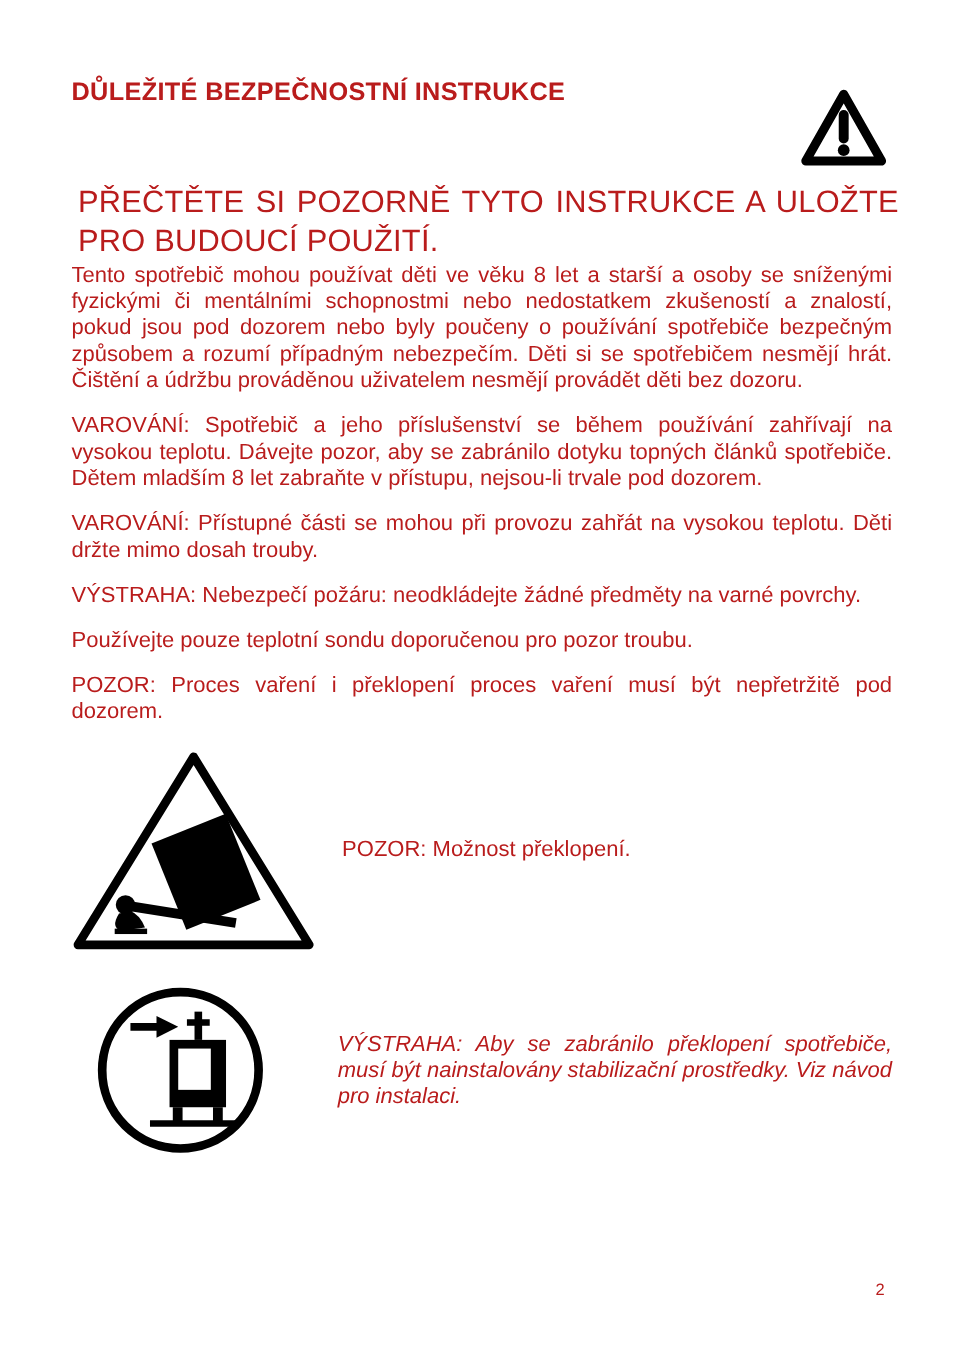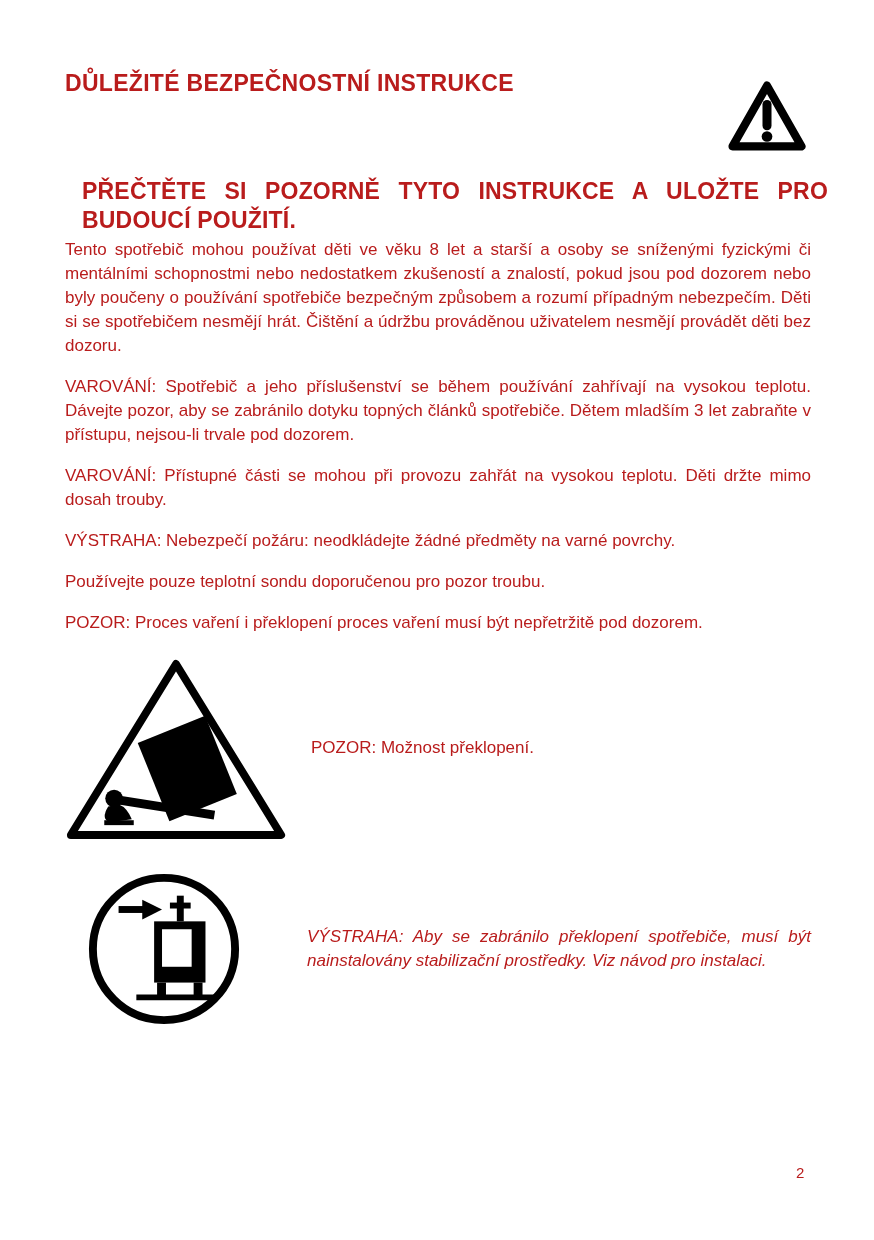--- a/index.html
+++ b/index.html
@@ -27,33 +27,33 @@
     left: 726px;
     top: 78px;
     width: 82px;
     height: 76px;
   }
   .subtitle {
     position: absolute;
     left: 65px;
     top: 160px;
     width: 746px;
-    margin: 17px;
-    font-size: 23px;
-    font-weight: bold;
+    margin: 6px;
+    font-size: 28px;
+    font-weight: normal;
     line-height: 1.25;
     text-align: justify;
     letter-spacing: 0.2px;
   }
   .body {
     position: absolute;
     left: 65px;
     top: 238px;
     width: 746px;
-    font-size: 17px;
+    font-size: 20px;
     line-height: 24px;
   }
   .body p {
     margin: 0 0 17px 0;
     text-align: justify;
   }
   .figure-row {
     display: flex;
     align-items: center;
     margin-top: 12px;
@@ -95,21 +95,21 @@
       <path d="M50 9 L92 83 L8 83 Z" fill="none" stroke="#000" stroke-width="10" stroke-linejoin="round"></path>
       <path d="M50 32 L50 58" stroke="#000" stroke-width="11" stroke-linecap="round"></path>
       <circle cx="50" cy="71" r="6.5" fill="#000"></circle>
     </svg>
   </div>
 
   <h2 class="subtitle">PŘEČTĚTE SI POZORNĚ TYTO INSTRUKCE A ULOŽTE PRO BUDOUCÍ POUŽITÍ.</h2>
 
   <div class="body">
     <p>Tento spotřebič mohou používat děti ve věku 8 let a starší a osoby se sníženými fyzickými či mentálními schopnostmi nebo nedostatkem zkušeností a znalostí, pokud jsou pod dozorem nebo byly poučeny o používání spotřebiče bezpečným způsobem a rozumí případným nebezpečím. Děti si se spotřebičem nesmějí hrát. Čištění a údržbu prováděnou uživatelem nesmějí provádět děti bez dozoru.</p>
-    <p>VAROVÁNÍ: Spotřebič a jeho příslušenství se během používání zahřívají na vysokou teplotu. Dávejte pozor, aby se zabránilo dotyku topných článků spotřebiče. Dětem mladším 3 let zabraňte v přístupu, nejsou-li trvale pod dozorem.</p>
+    <p>VAROVÁNÍ: Spotřebič a jeho příslušenství se během používání zahřívají na vysokou teplotu. Dávejte pozor, aby se zabránilo dotyku topných článků spotřebiče. Dětem mladším 8 let zabraňte v přístupu, nejsou-li trvale pod dozorem.</p>
     <p>VAROVÁNÍ: Přístupné části se mohou při provozu zahřát na vysokou teplotu. Děti držte mimo dosah trouby.</p>
     <p>VÝSTRAHA: Nebezpečí požáru: neodkládejte žádné předměty na varné povrchy.</p>
     <p>Používejte pouze teplotní sondu doporučenou pro pozor troubu.</p>
     <p>POZOR: Proces vaření i překlopení proces vaření musí být nepřetržitě pod dozorem.</p>
 
     <div class="figure-row">
       <div class="fig-icon tri">
         <svg viewBox="0 0 230 195" width="226" height="192" aria-hidden="true">
           <path d="M115 12 L222 186 L8 186 Z" fill="none" stroke="#000" stroke-width="8" stroke-linejoin="round"></path>
           <g transform="rotate(-22 125 120)">

